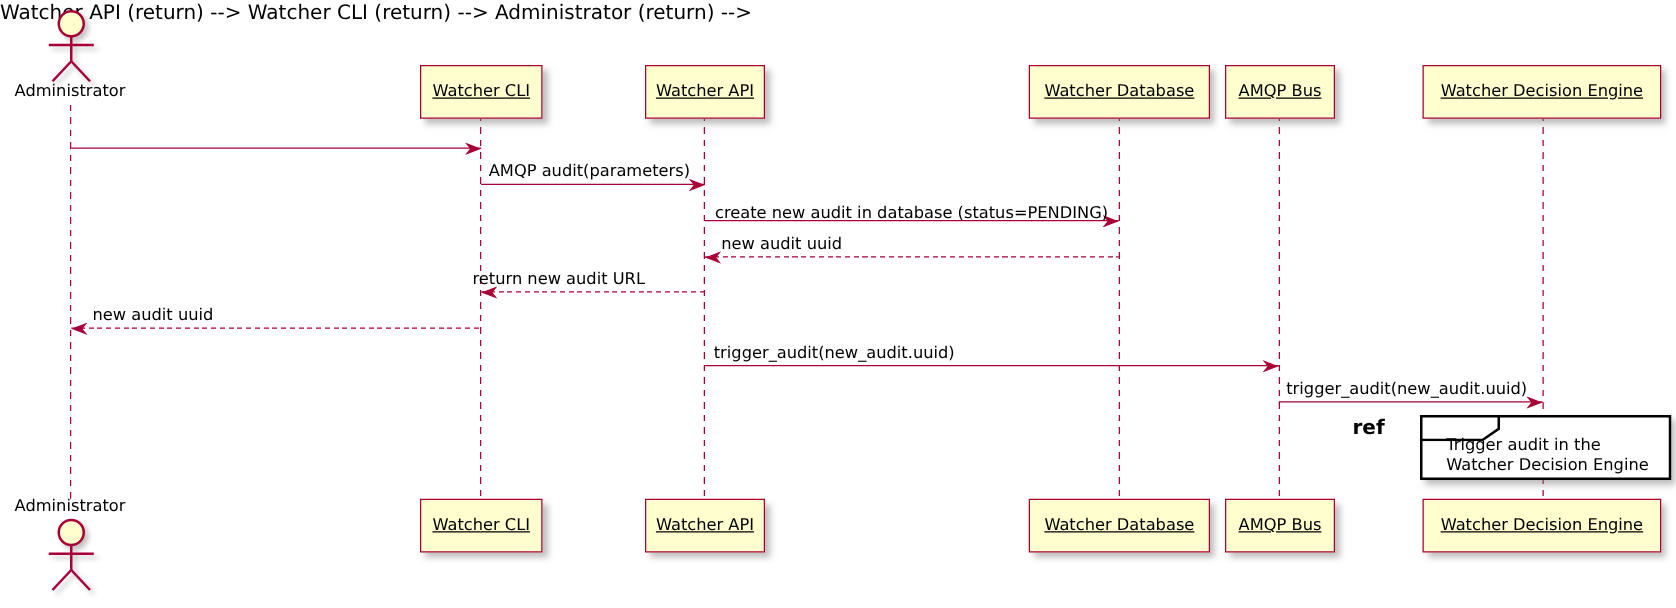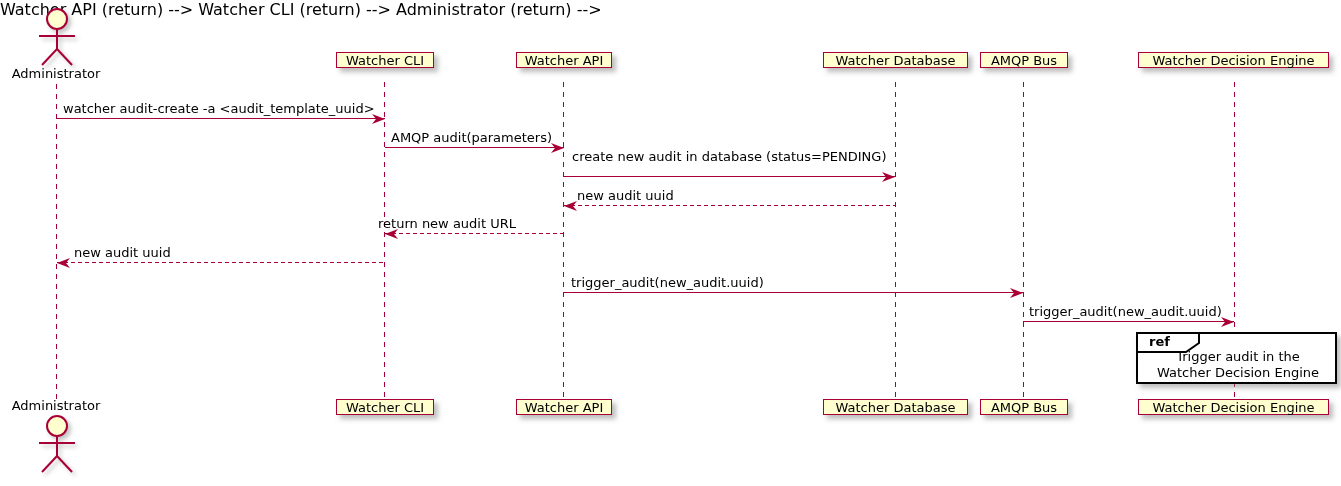--- a/index.html
+++ b/index.html
@@ -1,37 +1,37 @@
 <!DOCTYPE html>
 <html><head>
 <meta charset="utf-8">
 <style>
   html,body{margin:0;padding:0;background:#ffffff;}
   .canvas{position:relative;width:1341px;height:486px;background:#ffffff;
           font-family:"DejaVu Sans",sans-serif;color:#000;overflow:hidden;}
   .lifeline{position:absolute;width:1px;
             background:repeating-linear-gradient(180deg,#A80036 0 5px,transparent 5px 10px);}
-  .pbox{position:absolute;height:16px;box-sizing:border-box;background:#FEFECE;
+  .pbox{position:absolute;height:43px;box-sizing:border-box;background:#FEFECE;
         border:1.5px solid #A80036;box-shadow:4px 4px 5px rgba(125,125,125,.5);
         display:flex;align-items:center;justify-content:center;
-        font-size:13px;white-space:nowrap;}
+        font-size:13px;white-space:nowrap;text-decoration:underline;}
   .line{position:absolute;height:1px;}
   .line.solid{background:#A80036;}
   .line.dashed{background:repeating-linear-gradient(90deg,#A80036 0 4px,transparent 4px 7px);}
   .arr{position:absolute;}
   .arr polygon{fill:#A80036;}
   .mlabel{position:absolute;font-size:13px;line-height:15px;white-space:nowrap;}
   .actor-svg{position:absolute;filter:drop-shadow(3px 3px 2px rgba(125,125,125,.45));}
   .actor-label{position:absolute;width:140px;text-align:center;font-size:13px;line-height:15px;}
   .refbox{position:absolute;left:1136px;top:332px;width:201px;height:52px;box-sizing:border-box;
           background:#FFFFFF;border:2px solid #000;box-shadow:4px 4px 5px rgba(125,125,125,.5);}
   .reftab{position:absolute;left:1136px;top:332px;}
   .reftab path{fill:#FFFFFF;stroke:#000;stroke-width:2;}
-  .reflabel{position:absolute;left:1149px;top:334px;font-size:13px;font-weight:bold;line-height:15px;}
-  .reftext{position:absolute;left:1157px;top:349px;font-size:13px;line-height:16px;white-space:nowrap;text-align:center;}
+  .reflabel{position:absolute;left:1082px;top:334px;font-size:16px;font-weight:bold;line-height:15px;}
+  .reftext{position:absolute;left:1157px;top:349px;font-size:13px;line-height:16px;white-space:nowrap;}
 </style>
 </head>
 <body>
 
 <div class="canvas">
 
   
   <div class="lifeline" style="left:56px;top:84px;height:315px"></div>
   <div class="lifeline" style="left:384px;top:82px;height:317px"></div>
   <div class="lifeline" style="left:563px;top:82px;height:317px"></div>
@@ -54,35 +54,34 @@
   <div class="pbox" style="left:516px;top:52px;width:96px">Watcher API</div>
   <div class="pbox" style="left:823px;top:52px;width:145px">Watcher Database</div>
   <div class="pbox" style="left:980px;top:52px;width:88px">AMQP Bus</div>
   <div class="pbox" style="left:1138px;top:52px;width:191px">Watcher Decision Engine</div>
 
   
   <div class="line solid" style="left:57px;top:118px;width:328px"></div>
   <svg class="arr" style="left:372px;top:114px" width="13" height="10" viewBox="0 0 13 10">
       <polygon points="0,0 13,5 0,10 4,5"></polygon>
     </svg>
-  <div class="mlabel" style="left:63px;top:101px">watcher audit-create -a &lt;audit_template_uuid&gt;</div>
 
   
   <div class="line solid" style="left:385px;top:147px;width:179px"></div>
   <svg class="arr" style="left:551px;top:143px" width="13" height="10" viewBox="0 0 13 10">
       <polygon points="0,0 13,5 0,10 4,5"></polygon>
     </svg>
   <div class="mlabel" style="left:391px;top:130px">AMQP audit(parameters)</div>
 
   
   <div class="line solid" style="left:564px;top:176px;width:331px"></div>
   <svg class="arr" style="left:882px;top:172px" width="13" height="10" viewBox="0 0 13 10">
       <polygon points="0,0 13,5 0,10 4,5"></polygon>
     </svg>
-  <div class="mlabel" style="left:572px;top:149px">create new audit in database (status=PENDING)</div>
+  <div class="mlabel" style="left:572px;top:163px">create new audit in database (status=PENDING)</div>
 
    Watcher API (return) --&gt;
   <div class="line dashed" style="left:564px;top:205px;width:331px"></div>
   <svg class="arr" style="left:564px;top:201px" width="13" height="10" viewBox="0 0 13 10">
       <polygon points="13,0 0,5 13,10 9,5"></polygon>
     </svg>
   <div class="mlabel" style="left:577px;top:188px">new audit uuid</div>
 
    Watcher CLI (return) --&gt;
   <div class="line dashed" style="left:385px;top:233px;width:179px"></div>

